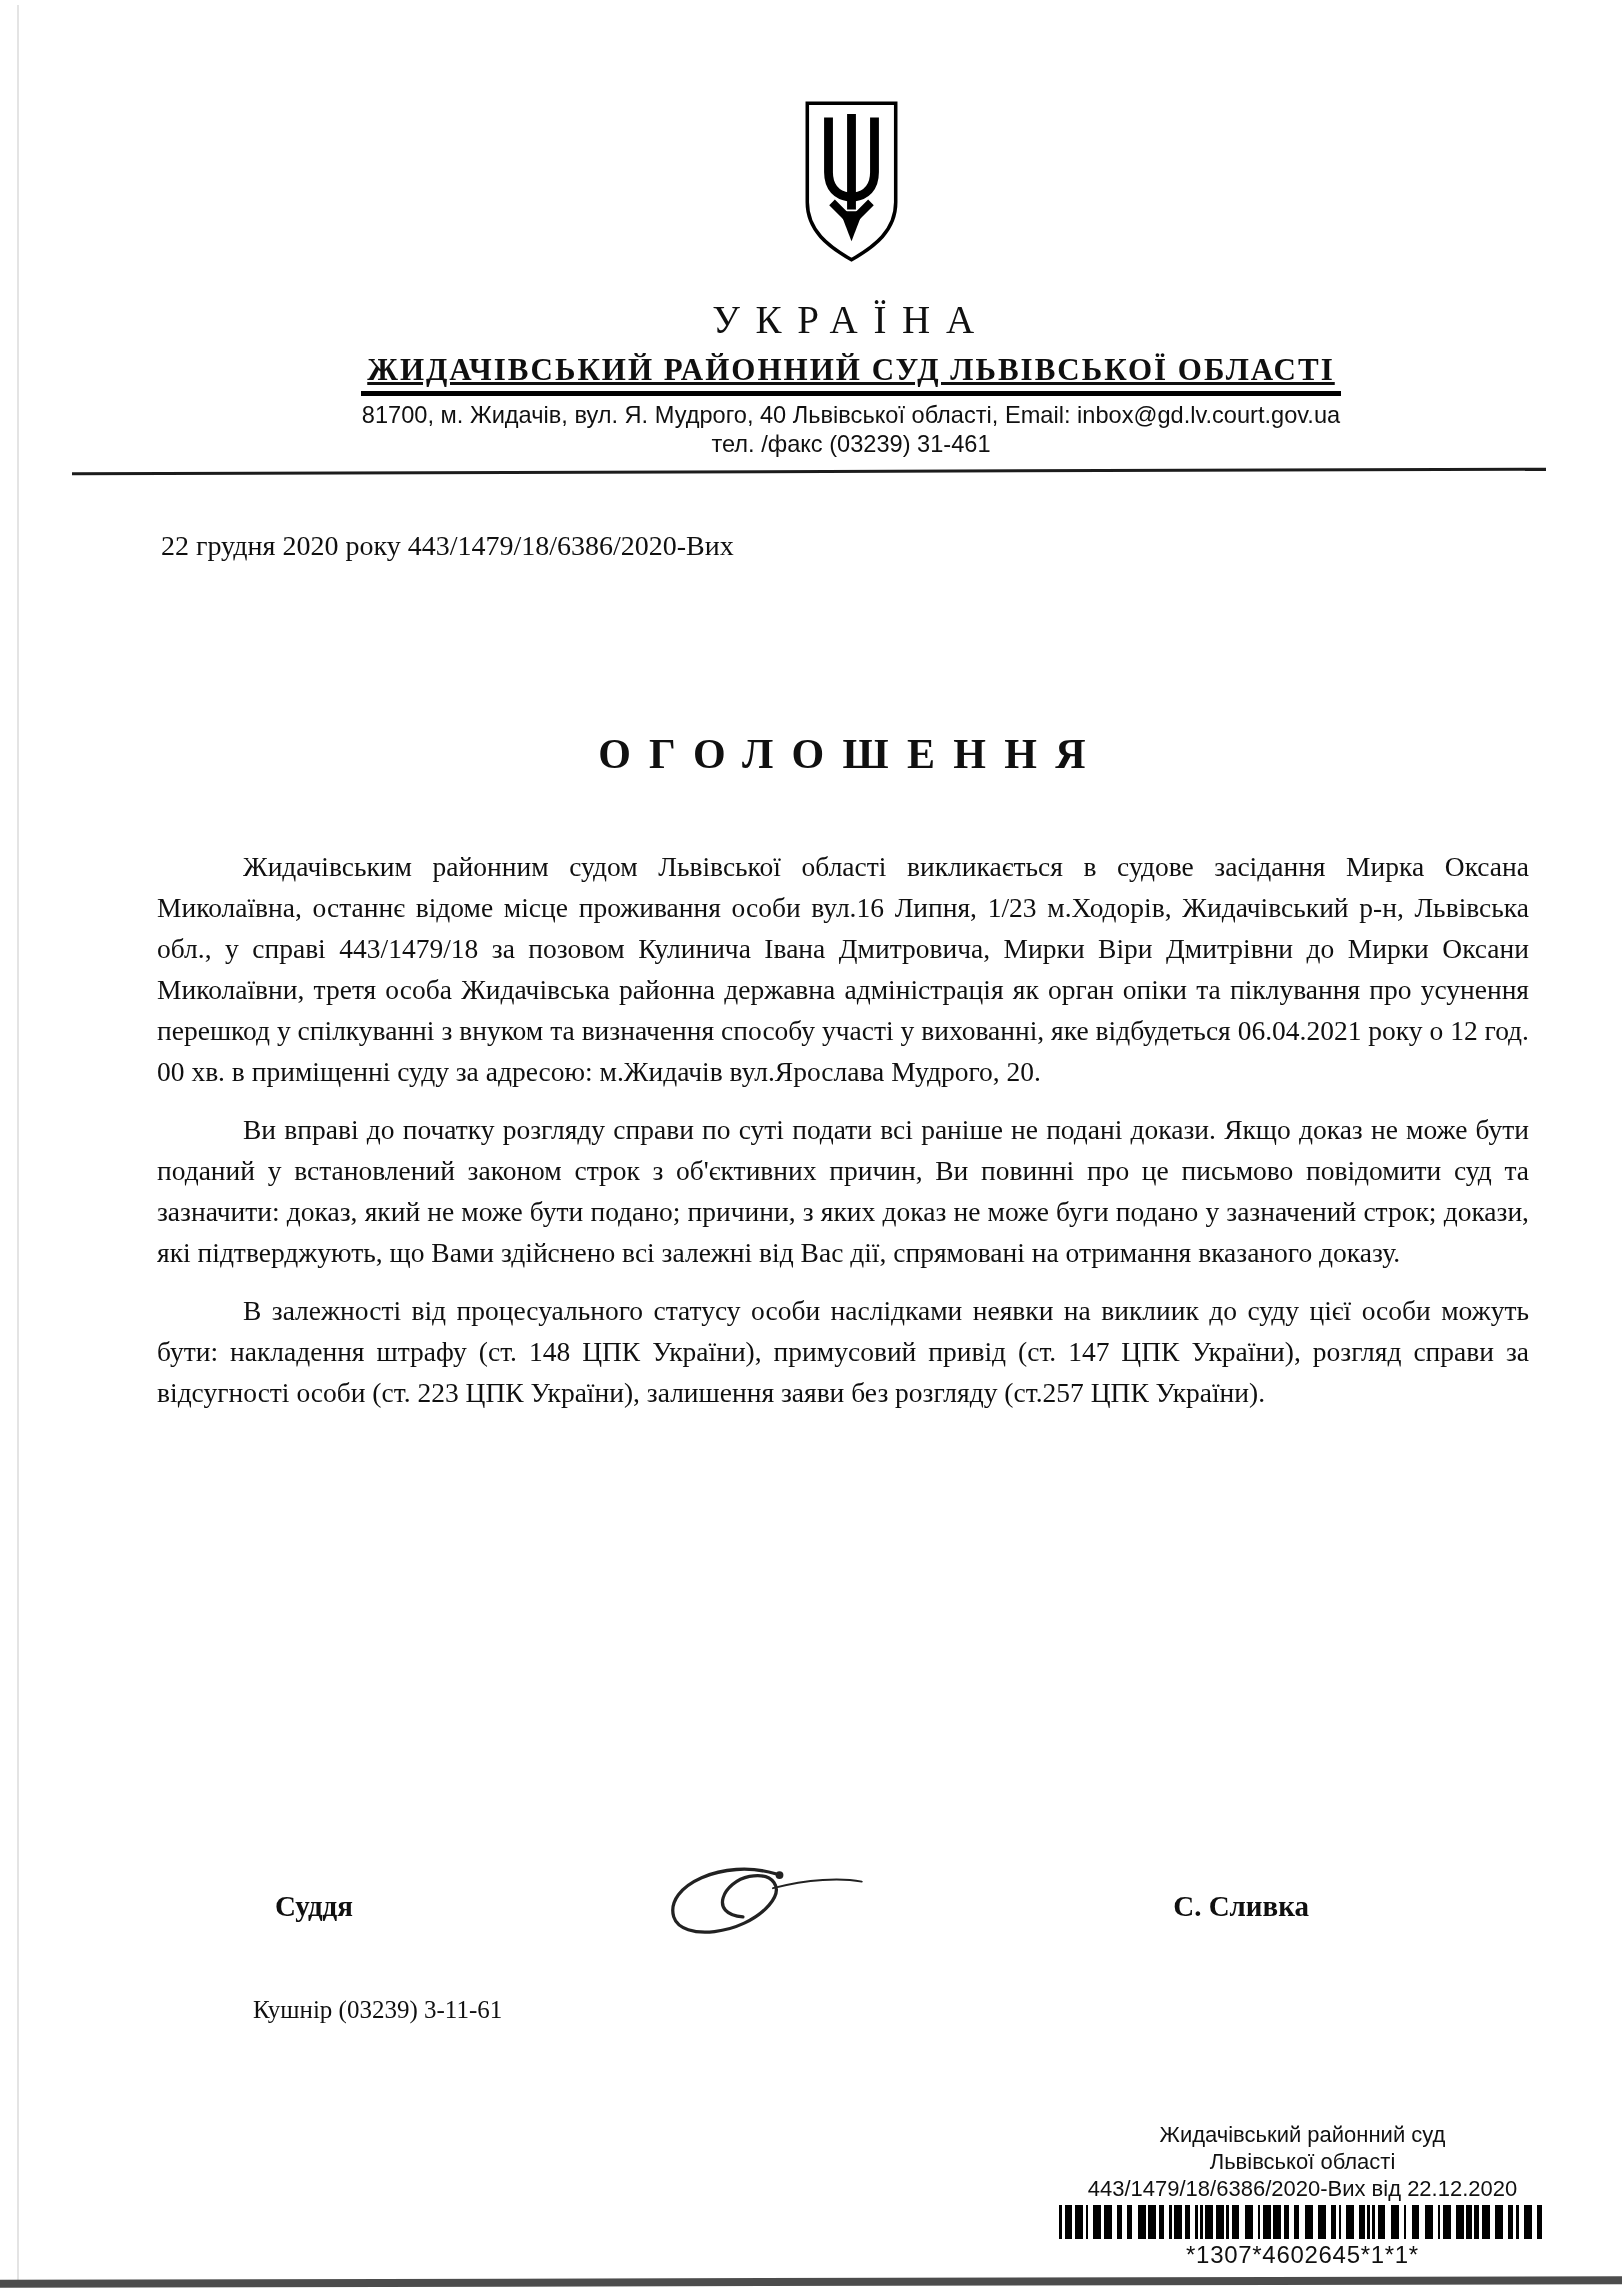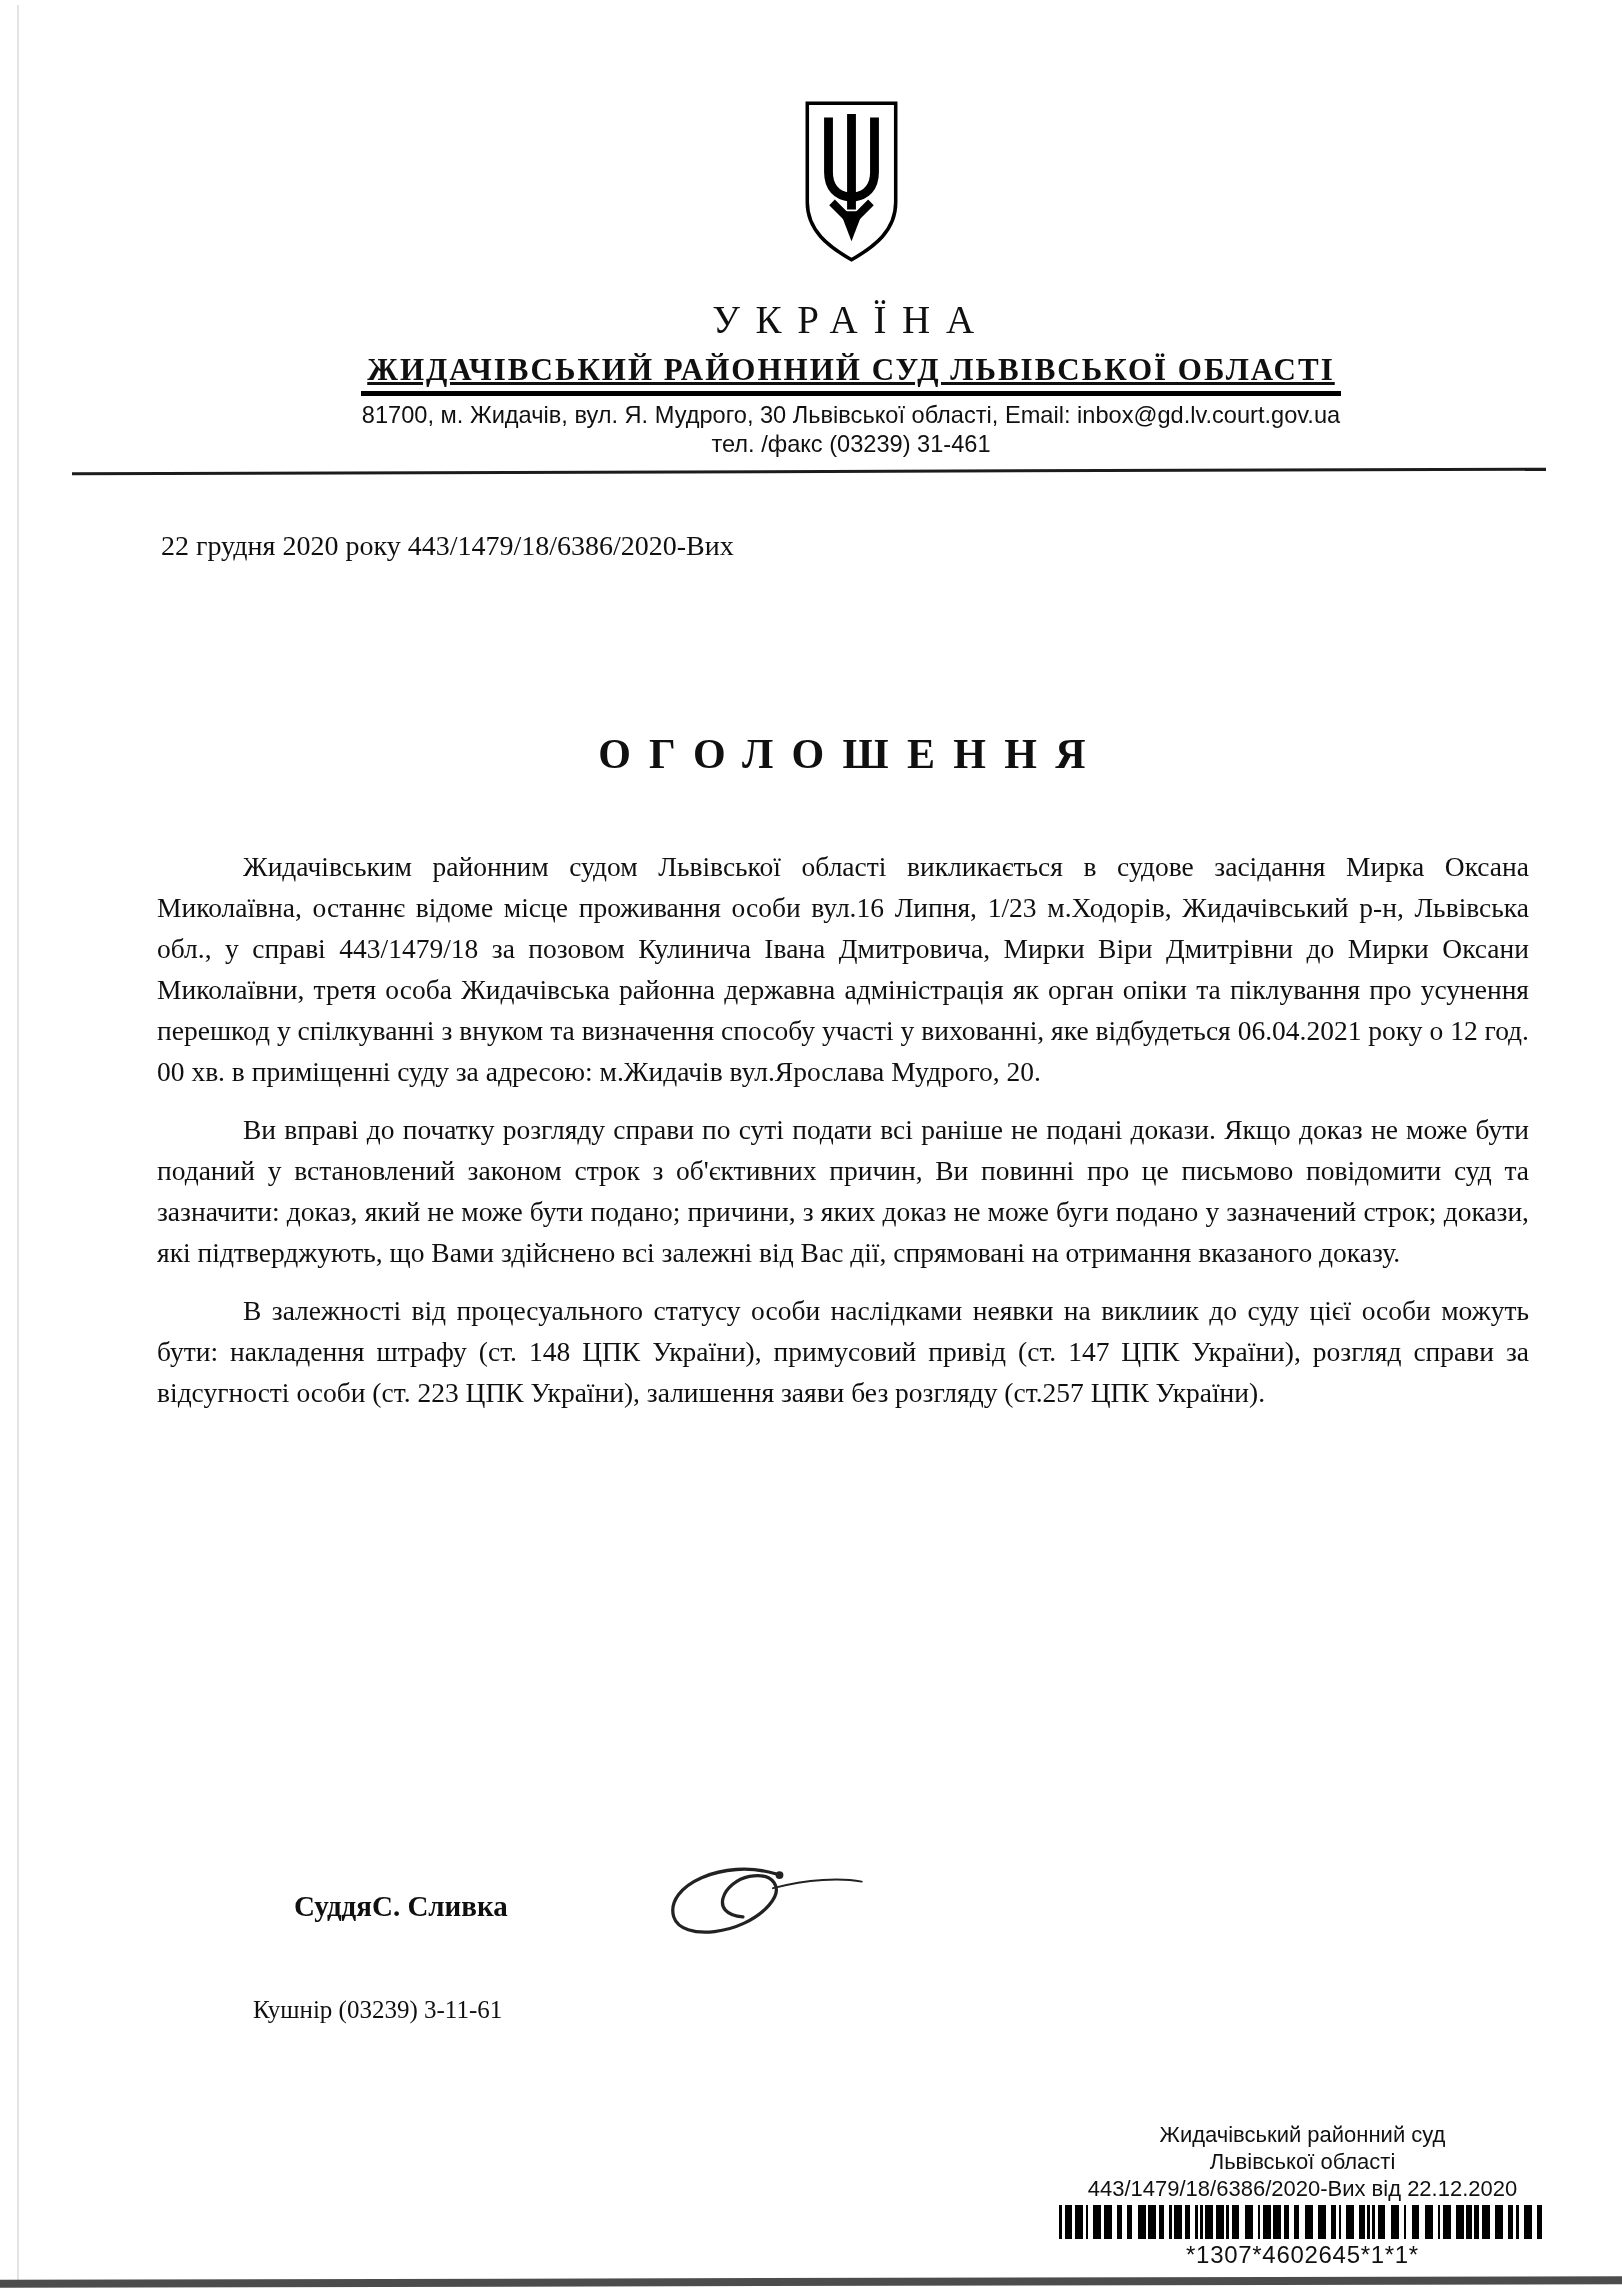--- a/index.html
+++ b/index.html
@@ -33,21 +33,21 @@
     font-size:42px;font-weight:bold;letter-spacing:18.3px;}
 
   
   .body-text{position:absolute;left:157px;top:846px;width:1372px;}
   .body-text p{
     margin:0 0 17px 0;text-indent:86px;text-align:justify;
     font-size:27.5px;line-height:41px;
   }
 
   
-  .sign-row{position:absolute;left:294px;top:1890px;width:1034px;display:flex;justify-content:flex-start;}
+  .sign-row{position:absolute;left:275px;top:1890px;width:1034px;display:flex;justify-content:space-between;}
   .sign-role,.sign-name{font-size:29px;font-weight:bold;}
   .signature-svg{position:absolute;left:645px;top:1862px;width:222px;height:98px;}
 
   .clerk-line{position:absolute;left:253px;top:1996px;font-size:25px;}
 
   
   .stamp{position:absolute;left:1059px;top:2121px;width:487px;text-align:center;
     font-family:"Liberation Sans", sans-serif;font-size:22px;line-height:27px;}
   .barcode{margin-top:3.3px;width:486px;height:34px;white-space:nowrap;overflow:hidden;font-size:0;}
   .barcode i{display:inline-block;height:100%;background:#000;}
@@ -69,21 +69,21 @@
         <path d="M86 22 V84 C86 102 76 110 63 112"></path>
         <path d="M60 18 V126"></path>
       </g>
       <path d="M38 118 L60 140 L82 118" fill="none" stroke="#000" stroke-width="9"></path>
       <path d="M60 162 L47 128 H73 Z" fill="#000"></path>
     </svg>
     <div class="country">УКРАЇНА</div>
     <div>
       <span class="court-name">ЖИДАЧІВСЬКИЙ РАЙОННИЙ СУД ЛЬВІВСЬКОЇ ОБЛАСТІ</span>
     </div>
-    <div class="address">81700, м. Жидачів, вул. Я. Мудрого, 30 Львівської області,  Email: inbox@gd.lv.court.gov.ua</div>
+    <div class="address">81700, м. Жидачів, вул. Я. Мудрого, 40 Львівської області,  Email: inbox@gd.lv.court.gov.ua</div>
     <div class="phone">тел. /факс (03239) 31-461</div>
   </div>
 
   <div class="header-rule"></div>
 
   <div class="ref-line">22 грудня 2020 року 443/1479/18/6386/2020-Вих</div>
 
   <div class="page-title">ОГОЛОШЕННЯ</div>
 
   <div class="body-text">

